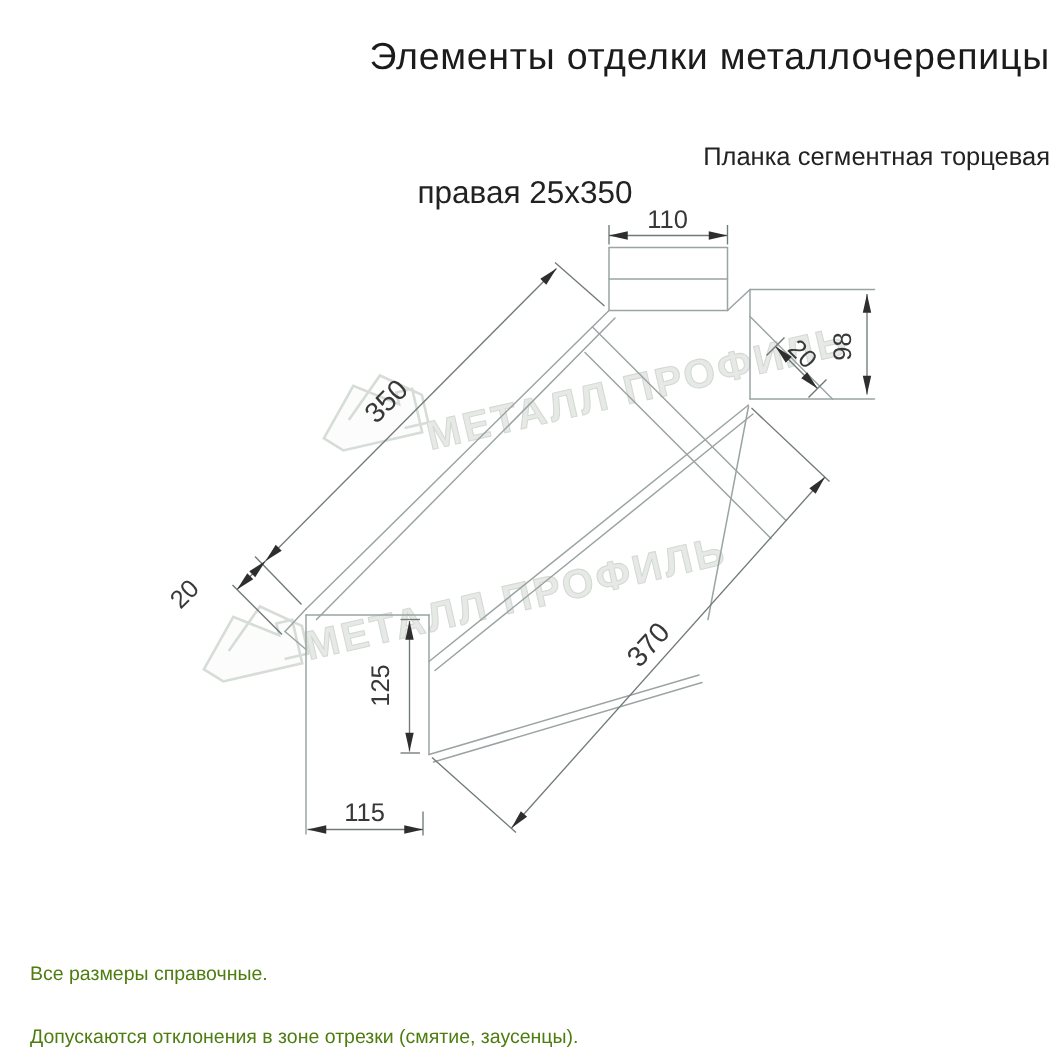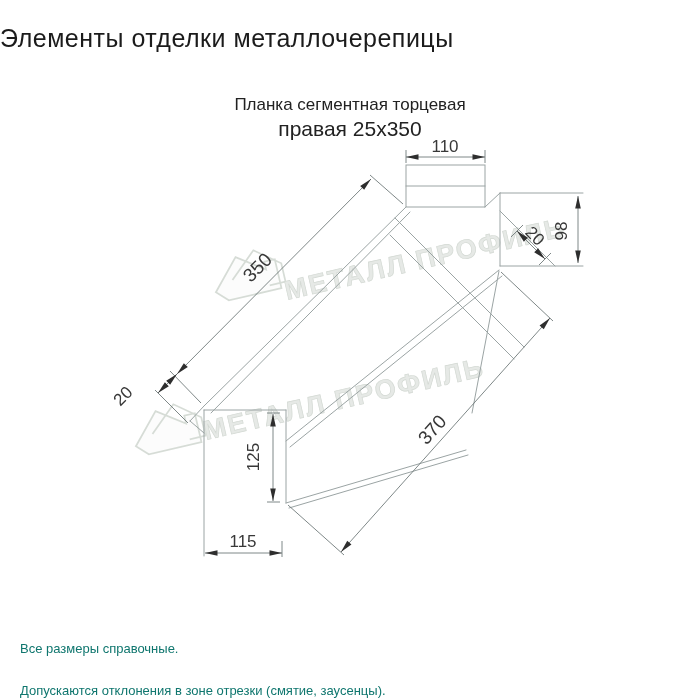--- a/index.html
+++ b/index.html
@@ -3,29 +3,29 @@
 <meta charset="utf-8">
 <style>
   html,body{margin:0;padding:0;}
   body{
     width:700px;height:700px;position:relative;overflow:hidden;
     background:#ffffff;
     font-family:"Liberation Sans", sans-serif;
   }
   .page-title{
     position:absolute;top:24px;left:0;width:700px;
-    text-align:left;font-size:25px;color:#1b1b1b;letter-spacing:.5px;
+    text-align:right;font-size:25px;color:#1b1b1b;letter-spacing:.5px;
   }
   .subtitle{
     position:absolute;left:0;width:700px;text-align:center;color:#222;
   }
-  .subtitle.l1{top:95px;font-size:17px;}
+  .subtitle.l1{top:95px;font-size:17px;text-align:right;}
   .subtitle.l2{top:117px;font-size:21px;}
   .footer-note{
-    position:absolute;left:20px;font-size:13px;color:#0f766e;
+    position:absolute;left:20px;font-size:13px;color:#4d7c0f;
   }
   .footer-note.n1{top:641px;}
   .footer-note.n2{top:659px;margin-top:24px;}
   svg.drawing{position:absolute;left:0;top:0;}
   .dim-text{fill:#383838;font-size:17px;font-family:"Liberation Sans",sans-serif;}
   .dim-text.big{font-size:19px;}
   .wm-text{
     font-family:"Liberation Sans",sans-serif;font-weight:bold;font-size:27px;
     letter-spacing:2px;fill:#d2d8d2;stroke:#b0bab0;stroke-width:.7;
   }

